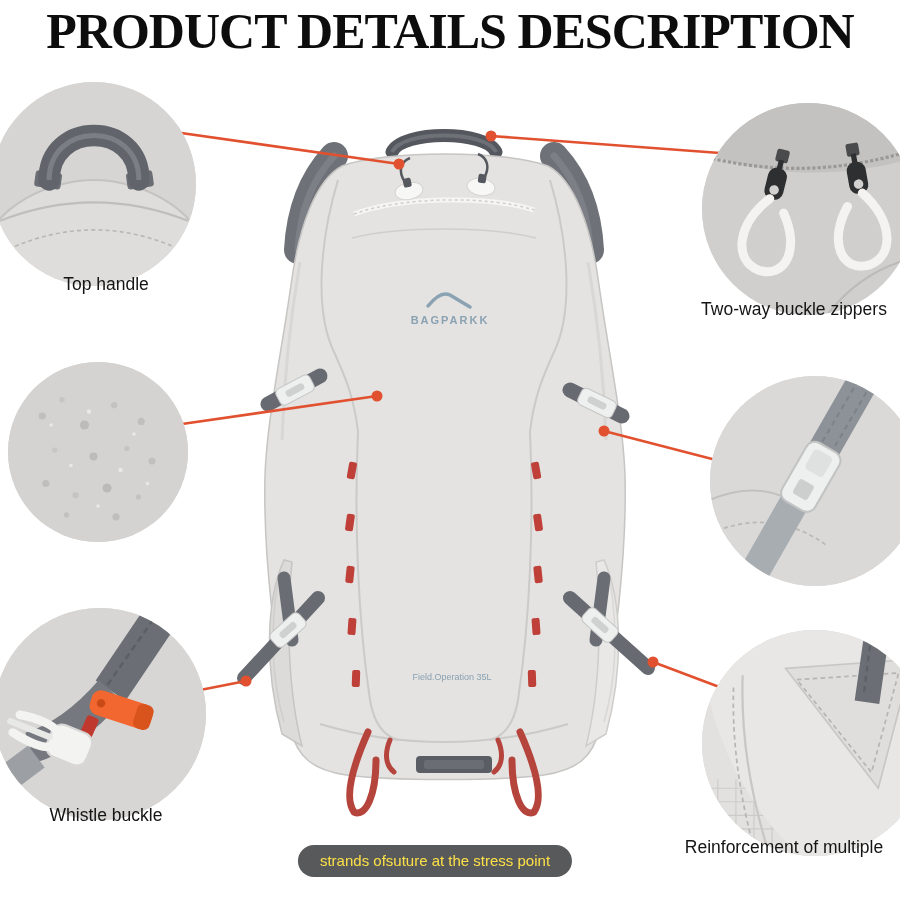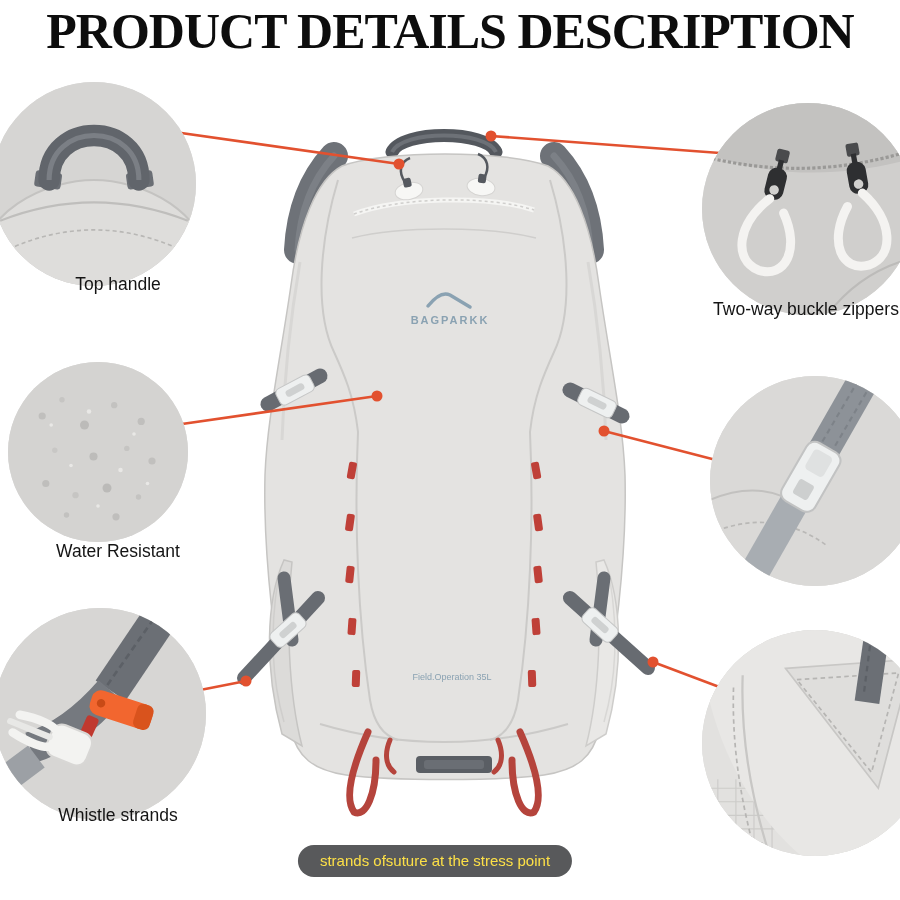--- a/index.html
+++ b/index.html
@@ -8,21 +8,21 @@
 
   .title { position:absolute; top:2px; left:0; width:100%; margin:0; text-align:center;
            font-family:"Liberation Serif", serif; font-weight:bold; font-size:50px;
            letter-spacing:-1px; color:#0d0d0d; white-space:nowrap; }
 
   svg.layer { position:absolute; left:0; top:0; width:900px; height:900px; }
 
   .circle { position:absolute; border-radius:50%; overflow:hidden; background:#d8d7d5; }
   .circle svg { display:block; width:100%; height:100%; }
 
-  .label { position:absolute; font-size:17.5px; color:#141414; text-align:center; white-space:nowrap;margin-left:12px; }
+  .label { position:absolute; font-size:17.5px; color:#141414; text-align:center; white-space:nowrap; }
 
   .c1-circle { left:-8px;  top:82px;  width:204px; height:204px; }
   .c1-label  { left:0px;   top:274px; width:212px; }
   .c2-circle { left:702px; top:103px; width:212px; height:212px; }
   .c2-label  { left:688px; top:299px; width:212px; }
   .c3-circle { left:8px;   top:362px; width:180px; height:180px; }
   .c3-label  { left:0px;   top:541px; width:212px; }
   .c4-circle { left:710px; top:376px; width:210px; height:210px; }
   .c4-label  { left:678px; top:567px; width:220px; }
   .c5-circle { left:-6px;  top:608px; width:212px; height:212px; }
@@ -241,21 +241,20 @@
         <circle cx="48" cy="70" r="2" fill="#e9e8e6"></circle>
           <circle cx="90" cy="55" r="2.5" fill="#e9e8e6"></circle>
         <circle cx="140" cy="80" r="2" fill="#e9e8e6"></circle>
           <circle cx="70" cy="115" r="2" fill="#e9e8e6"></circle>
         <circle cx="125" cy="120" r="2.5" fill="#e9e8e6"></circle>
           <circle cx="100" cy="160" r="2" fill="#e9e8e6"></circle>
         <circle cx="155" cy="135" r="2" fill="#e9e8e6"></circle>
       </g>
     </svg>
   </div>
-  <div class="label c3-label">Water Resistant</div>
 
   <div class="circle c4-circle">
     <svg viewBox="0 0 200 200">
       <rect width="200" height="200" fill="#dad9d7"></rect>
       <path d="M0,118 Q52,96 92,128" stroke="#c2c1bf" stroke-width="2" fill="none"></path>
       <path d="M0,150 Q60,124 112,162" stroke="#b9b8b6" stroke-width="1.6" fill="none" stroke-dasharray="4 3"></path>
       <path d="M152,-6 L96,92" stroke="#8d9298" stroke-width="30"></path>
       <path d="M146,-4 L92,88" stroke="#7d8288" stroke-width="2" stroke-dasharray="5 4" fill="none"></path>
       <path d="M158,0 L102,96" stroke="#7d8288" stroke-width="2" stroke-dasharray="5 4" fill="none"></path>
       <path d="M92,100 L44,184" stroke="#a8adb2" stroke-width="28"></path>
@@ -281,34 +280,35 @@
         <path d="M-40,9 C-20,13 -8,11 -4,9" stroke="#f3f3f1" stroke-width="8" fill="none" stroke-linecap="round"></path>
         <path d="M-46,0 L-6,0" stroke="#e8e8e6" stroke-width="6" stroke-linecap="round"></path>
       </g>
       <g transform="translate(120,96) rotate(18)">
         <rect x="-30" y="-12" width="60" height="24" rx="9" fill="#f2662f"></rect>
         <rect x="14" y="-12" width="16" height="24" rx="6" fill="#d9531d"></rect>
         <circle cx="-20" cy="0" r="4" fill="#c94a16"></circle>
       </g>
     </svg>
   </div>
-  <div class="label c5-label">Whistle strands</div>
+  <div class="label c5-label">Whistle buckle</div>
 
   <div class="circle c6-circle">
     <svg viewBox="0 0 200 200">
       <rect width="200" height="200" fill="#e2e1df"></rect>
       <g stroke="#c7c6c4" stroke-width="1" opacity="0.8" fill="none">
         <path d="M0,140 H90 M0,152 H84 M0,164 H76 M0,176 H66 M0,188 H54"></path>
         <path d="M14,132 V196 M30,132 V200 M46,136 V200 M62,140 V200 M78,144 V188"></path>
       </g>
       <path d="M0,0 H200 V200 H88 C40,160 8,92 0,28 Z" fill="#e8e7e5"></path>
       <path d="M74,34 L186,26 L156,140 Z" fill="#dfdedc" stroke="#c8c7c5" stroke-width="1.5"></path>
       <path d="M84,44 L174,38 L150,126 Z" fill="none" stroke="#b6b5b3" stroke-width="1.5" stroke-dasharray="4 3"></path>
       <path d="M60,200 C44,150 34,96 36,40" stroke="#c8c7c5" stroke-width="2" fill="none"></path>
       <path d="M48,200 C34,152 26,100 28,48" stroke="#b6b5b3" stroke-width="1.5" stroke-dasharray="4 3" fill="none"></path>
       <path d="M156,-6 L146,64" stroke="#6b6f75" stroke-width="22"></path>
       <path d="M151,-4 L143,58" stroke="#5c6066" stroke-width="2" stroke-dasharray="5 4" fill="none"></path>
     </svg>
   </div>
+  <div class="label c6-label">Reinforcement of multiple</div>
 
   <div class="badge">strands ofsuture at the stress point</div>
 
 </div>
 
 </body></html>

